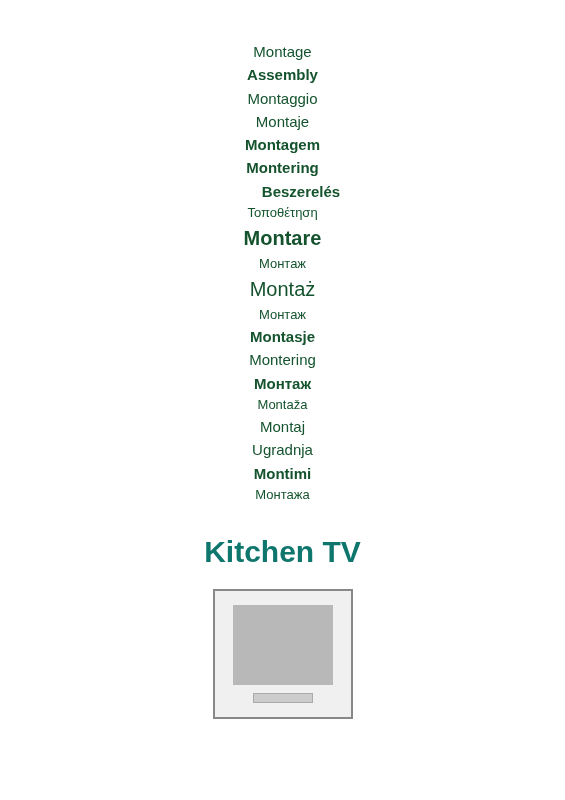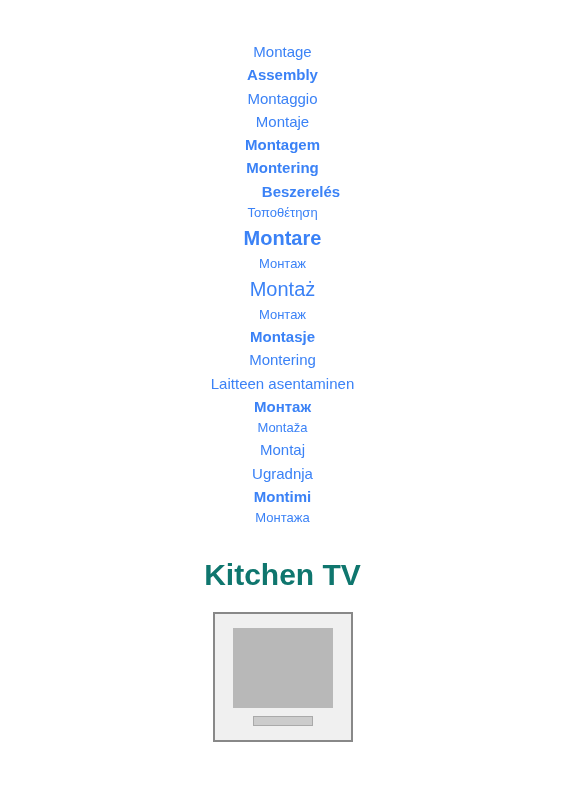--- a/index.html
+++ b/index.html
@@ -22,21 +22,21 @@
     .translations-list {
       display: flex;
       flex-direction: column;
       align-items: center;
       width: 100%;
       margin-bottom: 30px;
     }
 
     .translation-item {
       line-height: 1.55;
-      color: #3b82f6;
+      color: #14532d;
       text-align: right;
     }
 
     .product-title {
       font-size: 30px;
       font-weight: bold;
       color: #0f766e;
       margin-bottom: 20px;
       text-align: center;
     }
@@ -78,21 +78,20 @@
     <div class="translation-item" style="font-weight: bold; font-size: 15px;">Montagem</div>
     <div class="translation-item" style="font-weight: bold; font-size: 15px;">Montering</div>
     <div class="translation-item" style="font-weight: bold; font-size: 15px; margin-left: 37px;">Beszerelés</div>
     <div class="translation-item" style="font-weight: normal; font-size: 13px;">Τοποθέτηση</div>
     <div class="translation-item" style="font-weight: bold; font-size: 20px;">Montare</div>
     <div class="translation-item" style="font-weight: normal; font-size: 13px;">Монтаж</div>
     <div class="translation-item" style="font-weight: normal; font-size: 20px;">Montaż</div>
     <div class="translation-item" style="font-weight: normal; font-size: 13px;">Монтаж</div>
     <div class="translation-item" style="font-weight: bold; font-size: 15px;">Montasje</div>
     <div class="translation-item" style="font-weight: normal; font-size: 15px;">Montering</div>
-    <div class="translation-item" style="font-weight: normal; font-size: 15px;">Laitteen asentaminen</div>
     <div class="translation-item" style="font-weight: bold; font-size: 15px;">Монтаж</div>
     <div class="translation-item" style="font-weight: normal; font-size: 13px;">Montaža</div>
     <div class="translation-item" style="font-weight: normal; font-size: 15px;">Montaj</div>
     <div class="translation-item" style="font-weight: normal; font-size: 15px;">Ugradnja</div>
     <div class="translation-item" style="font-weight: bold; font-size: 15px;">Montimi</div>
     <div class="translation-item" style="font-weight: normal; font-size: 13px;">Монтажа</div>
   </div>
 
 <h1 class="product-title">Kitchen TV</h1>
 

